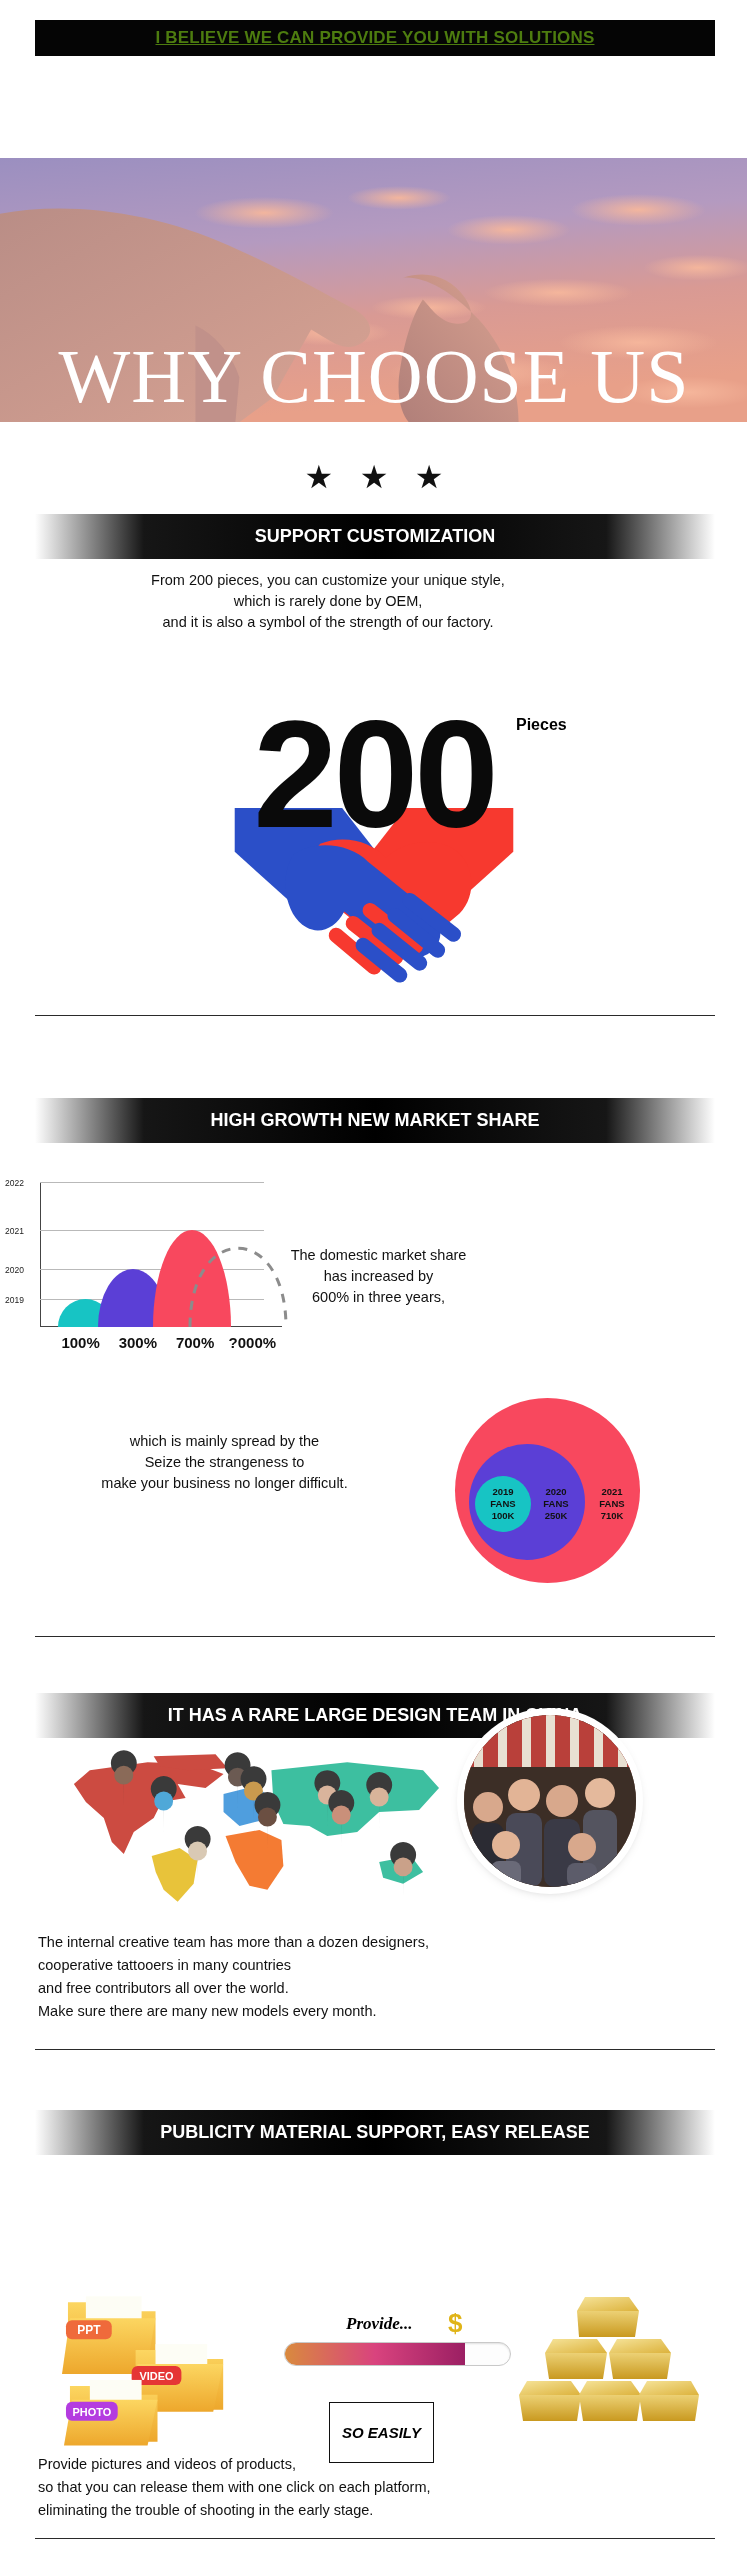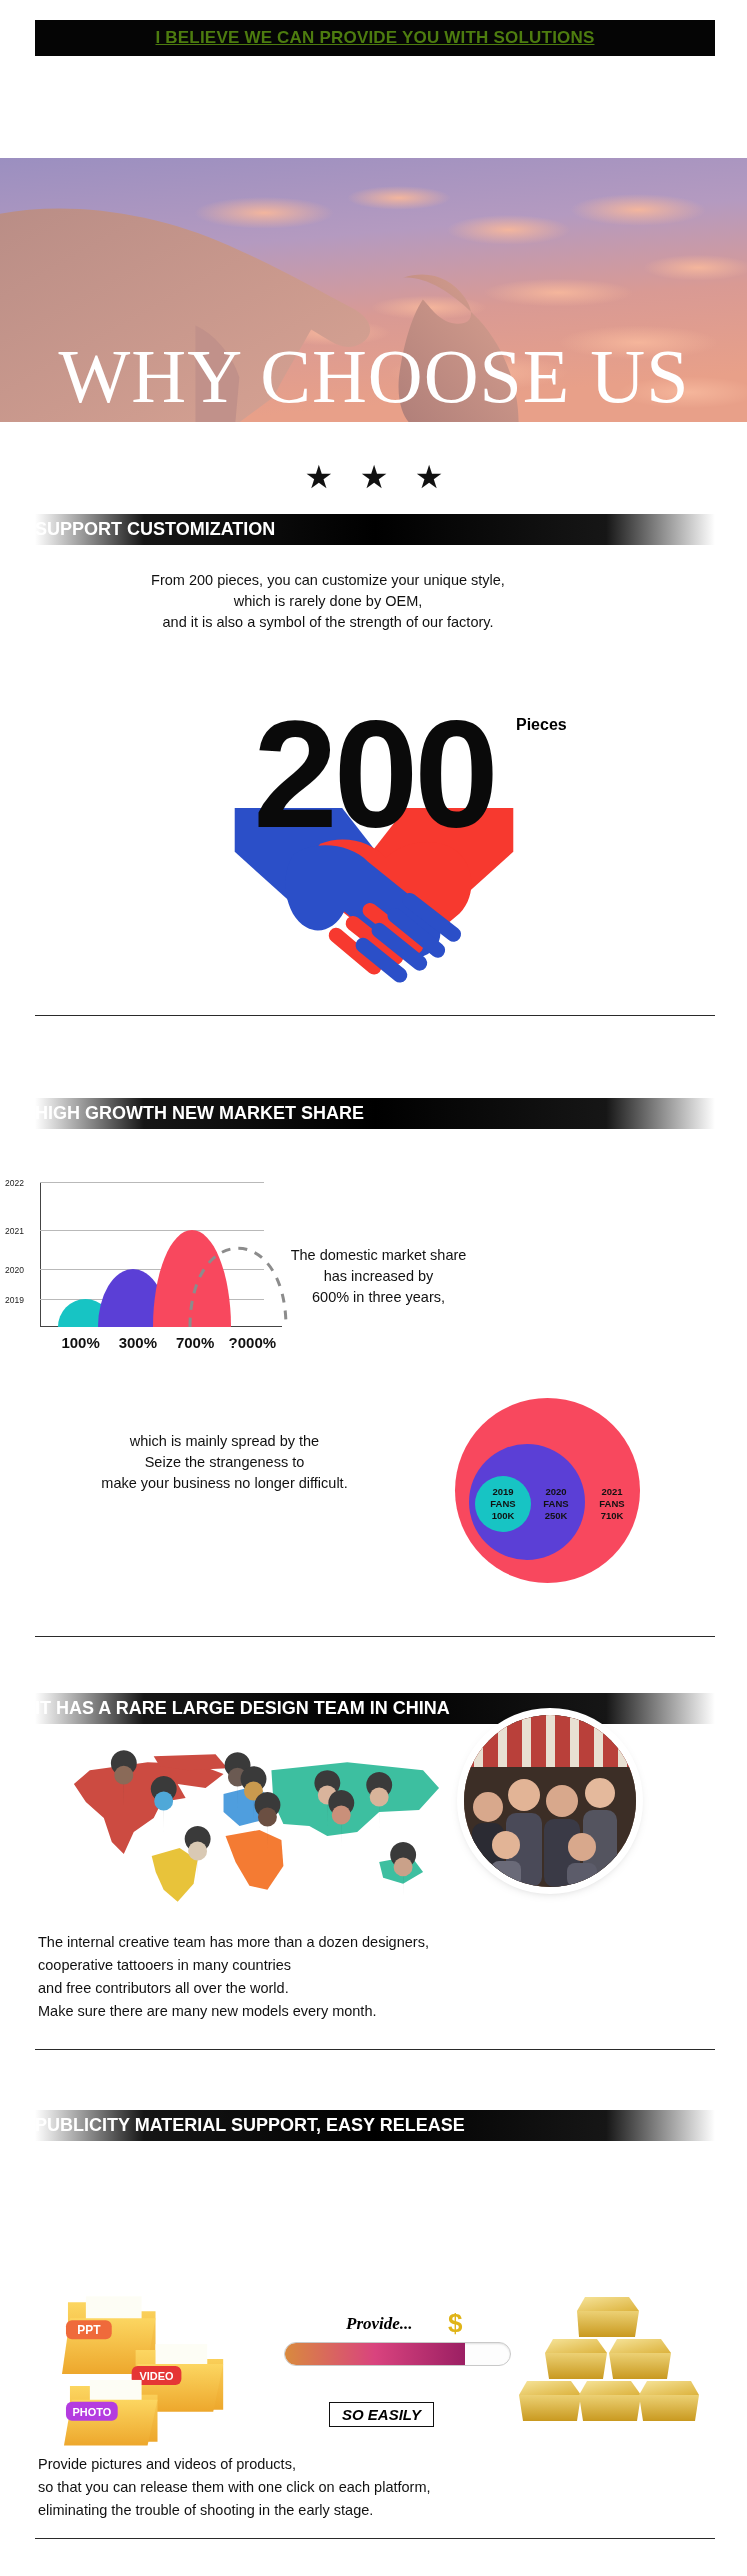--- a/index.html
+++ b/index.html
@@ -31,23 +31,23 @@
     font-size: 76px; line-height: 1; letter-spacing: 1px; font-weight: 400;
     white-space: nowrap;
   }
 
   
   .stars { position: absolute; left: 0; right: 0; top: 461px; text-align: center; }
   .stars span { font-size: 32px; line-height: 1; color: #111; margin: 0 11px; }
 
   
   .sec-bar {
-    position: absolute; left: 35px; width: 680px; height: 31px;
+    position: absolute; left: 35px; width: 680px; height: 45px;
     background: linear-gradient(to right, #ffffff 0%, #161616 16%, #000000 50%, #161616 84%, #ffffff 100%);
-    display: flex; align-items: center; 
+    display: flex; align-items: center; justify-content: center;
   }
   .sec-bar span { color: #fff; font-size: 18px; font-weight: 700; white-space: nowrap; }
 
   .body-text {
     position: absolute; font-size: 14.5px; line-height: 21px; color: #111;
   }
   .center { left: 0; width: 656px; text-align: center; }
 
   hr.div { position: absolute; left: 35px; width: 680px; height: 0;
            border: none; border-top: 1.3px solid #2a2a2a; }
@@ -91,21 +91,21 @@
   
   .folders { position: absolute; left: 60px; top: 2284px; width: 199px; height: 170px; }
   .loadwrap { position: absolute; left: 284px; top: 2314px; width: 234px; height: 130px; }
   .loading-txt { position: absolute; left: 62px; top: 0; font-size: 17px; font-weight: 700;
                  font-style: italic; font-family: "Liberation Serif", serif; }
   .loadbar { position: absolute; left: 0; top: 28px; width: 227px; height: 24px;
              border: 1.6px solid #c9c9c9; border-radius: 12px; background: #fdfdfd;
              box-shadow: inset 0 1px 2px rgba(0,0,0,.12); overflow: hidden; }
   .loadfill { height: 100%; width: 80%;
               background: linear-gradient(to right, #d98a3e, #d9437e, #9b1f63); border-radius: 12px 0 0 12px; }
-  .so-easily { position: absolute; left: 45px; top: 88px; border: 1.6px solid #111; padding: 3px 12px;
+  .so-easily { position: absolute; left: 45px; top: 88px; border: 1.6px solid #111; padding: 21px 12px;
                font-size: 15px; font-weight: 700; font-style: italic; }
   .gold { position: absolute; left: 519px; top: 2289px; width: 180px; height: 160px; }
 </style>
 </head>
 <body>
 
 <div class="top-banner">
   <span>I BELIEVE WE CAN PROVIDE YOU WITH SOLUTIONS</span>
 </div>
 

